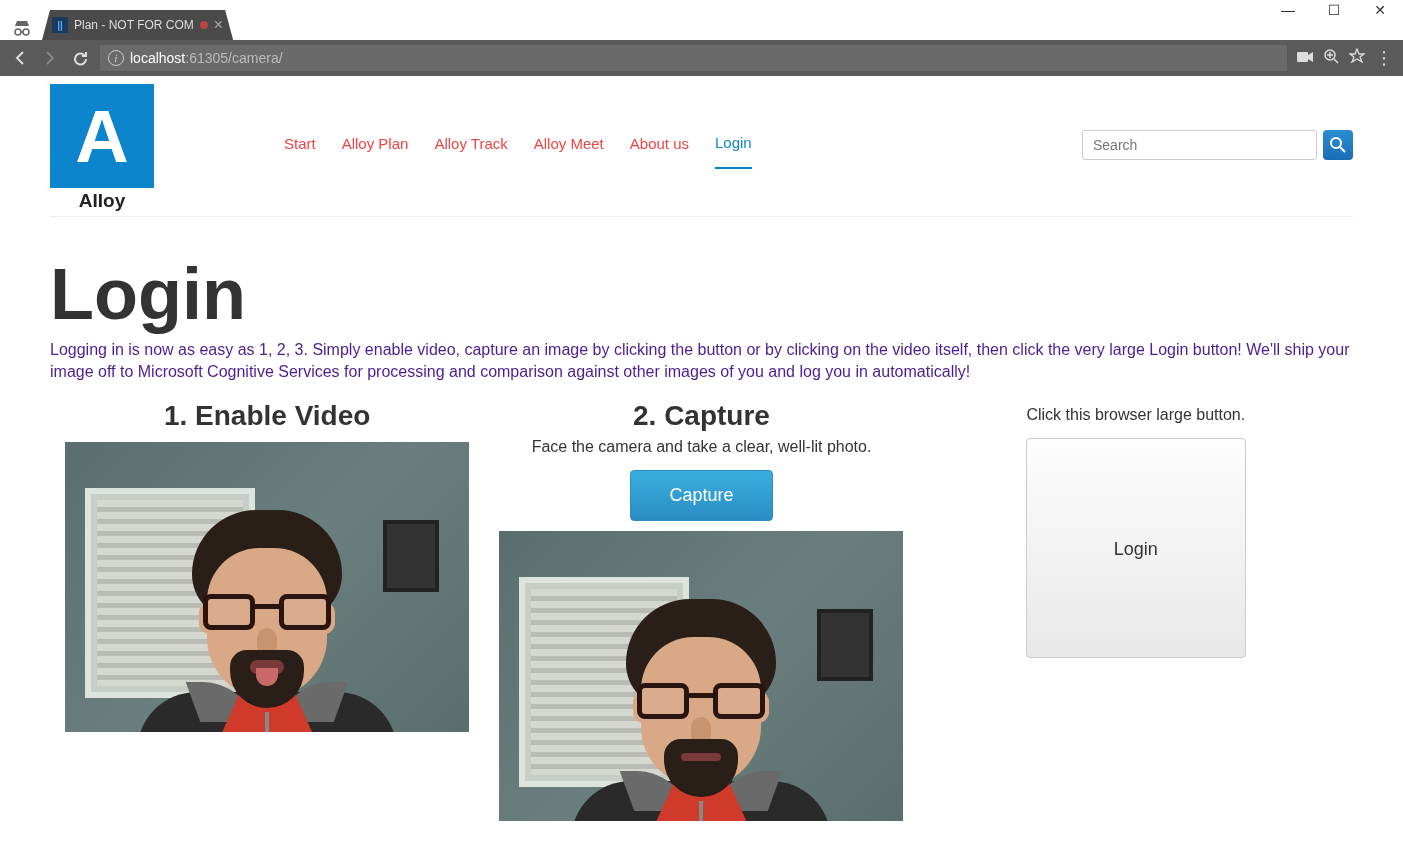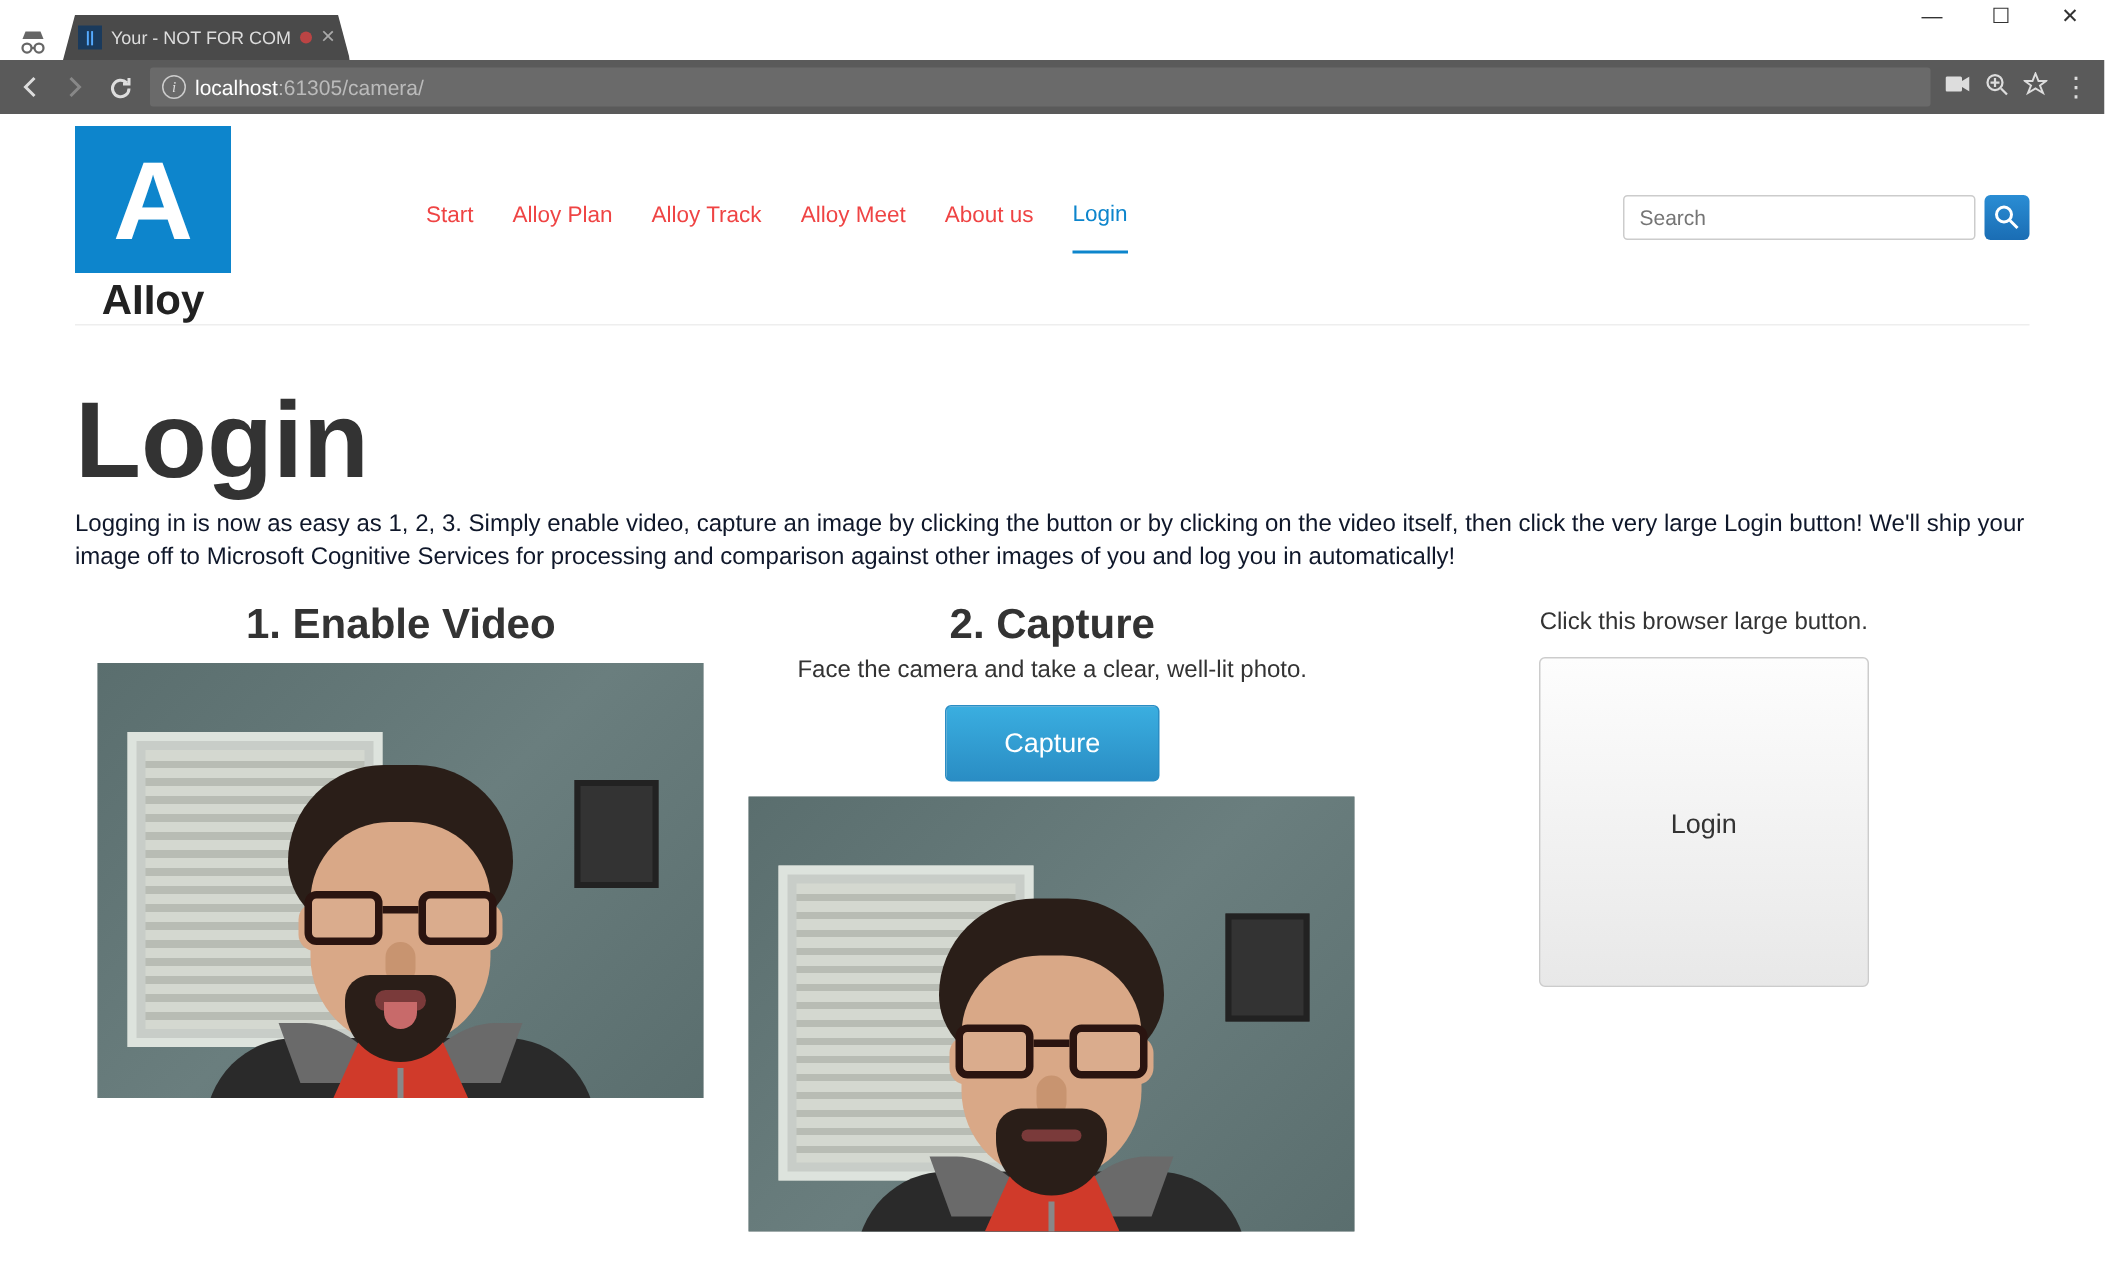--- a/index.html
+++ b/index.html
@@ -26,32 +26,32 @@
 .addr-rest { color: #bbb; }
 .addr-icons { display: flex; gap: 10px; color: #ccc; align-items: center; }
 
 .page { height: 770px; overflow-y: scroll; position: relative; }
 .page-inner { padding: 0 50px; }
 
 .site-header { display: flex; align-items: flex-start; padding: 8px 0 0 0; border-bottom: 1px solid #eee; }
 .logo { width: 104px; height: 132px; display: flex; flex-direction: column; align-items: center; }
 .logo-box { width: 104px; height: 104px; background: #0d85cc; display: flex; align-items: center; justify-content: center; }
 .logo-a { color: #fff; font-size: 74px; font-weight: 900; font-family: Arial, sans-serif; }
-.logo-text { font-family: Arial, sans-serif; font-weight: 900; font-size: 28px; letter-spacing: 0px; color: #222; margin-top: 2px; }
+.logo-text { font-family: Arial, sans-serif; font-weight: 900; font-size: 19px; letter-spacing: 0px; color: #222; margin-top: 2px; }
 
 .nav { display: flex; align-items: center; gap: 26px; margin-left: 130px; margin-top: 50px; }
 .nav a { text-decoration: none; color: #ef4444; font-size: 15px; font-family: Verdana, sans-serif; padding-bottom: 16px; cursor: pointer; }
 .nav a.active { color: #0d85cc; border-bottom: 2px solid #0d85cc; }
 
 .search-wrap { margin-left: auto; margin-top: 46px; display: flex; align-items: center; gap: 6px; padding-left: 40px; }
 .search-input { width: 235px; height: 30px; border: 1px solid #ccc; border-radius: 3px; padding: 0 10px; font-size: 14px; color: #999; }
 .search-btn { width: 30px; height: 30px; background: linear-gradient(#2a8dd4, #1a6db4); border-radius: 4px; display: flex; align-items: center; justify-content: center; cursor: pointer; }
 
 .page-title { font-size: 72px; font-weight: 700; color: #333; margin-top: 36px; font-family: Arial, sans-serif; }
-.page-desc { font-size: 16px; color: #0f172a; line-height: 1.35; margin-top: 4px; font-family: Arial, sans-serif; }
+.page-desc { font-size: 16px; color: #4c1d95; line-height: 1.35; margin-top: 4px; font-family: Arial, sans-serif; }
 
 .steps { display: flex; margin-top: 18px; }
 .step { flex: 1; text-align: center; }
 .step h2 { font-size: 28px; color: #333; font-weight: 700; font-family: Arial, sans-serif; }
 .step p { font-size: 16px; color: #333; margin-top: 6px; font-family: Arial, sans-serif; }
 .step-btn { display: inline-block; background: linear-gradient(#3aaee0, #2a8dc4); color: #fff; font-size: 18px; padding: 14px 38px; margin-top: 14px; border-radius: 4px; cursor: pointer; border: 1px solid #2a8dc4; }
 .login-btn { display: inline-block; background: linear-gradient(#fdfdfd, #e8e8e8); border: 1px solid #ccc; color: #333; font-size: 18px; width: 220px; height: 220px; line-height: 220px; margin-top: 14px; border-radius: 4px; cursor: pointer; }
 
 .preview { width: 404px; height: 290px; margin: 10px auto 0; background: #6a7a7a; position: relative; overflow: hidden; }
 .room-wall { position: absolute; inset: 0; background: linear-gradient(135deg, #5a6e6e 0%, #6a7e7e 50%, #5a6e6e 100%); }
@@ -96,21 +96,21 @@
     <div class="incognito-icon">
       <svg width="20" height="20" viewBox="0 0 20 20">
           <path fill="#666" d="M3 8h14l-2-5H5z"></path>
           <circle cx="6" cy="14" r="3" fill="none" stroke="#666" stroke-width="1.5"></circle>
           <circle cx="14" cy="14" r="3" fill="none" stroke="#666" stroke-width="1.5"></circle>
           <path stroke="#666" stroke-width="1.5" d="M9 14h2"></path>
         </svg>
     </div>
     <div class="tab">
       <div class="tab-favicon">||</div>
-      <span class="tab-title">Your - NOT FOR COM</span>
+      <span class="tab-title">Plan - NOT FOR COM</span>
       <span class="tab-indicator"></span>
       <span class="tab-close">×</span>
     </div>
   </div>
   <div class="addr-bar">
     <div class="nav-btn">
       <svg width="18" height="18" viewBox="0 0 18 18">
           <path fill="none" stroke="#ddd" stroke-width="2" d="M12 3l-6 6 6 6"></path>
         </svg>
     </div>

